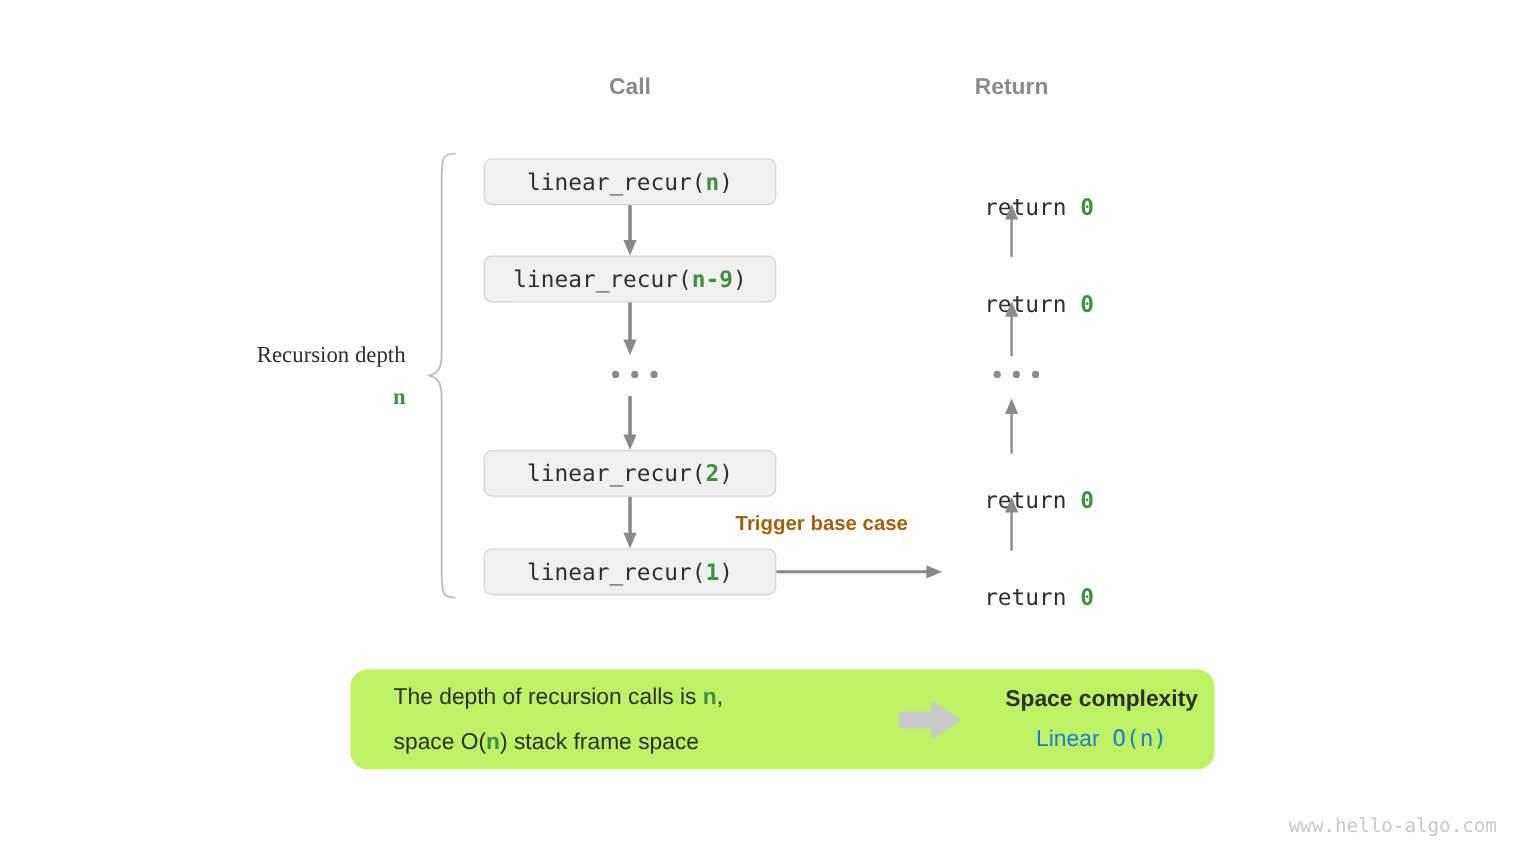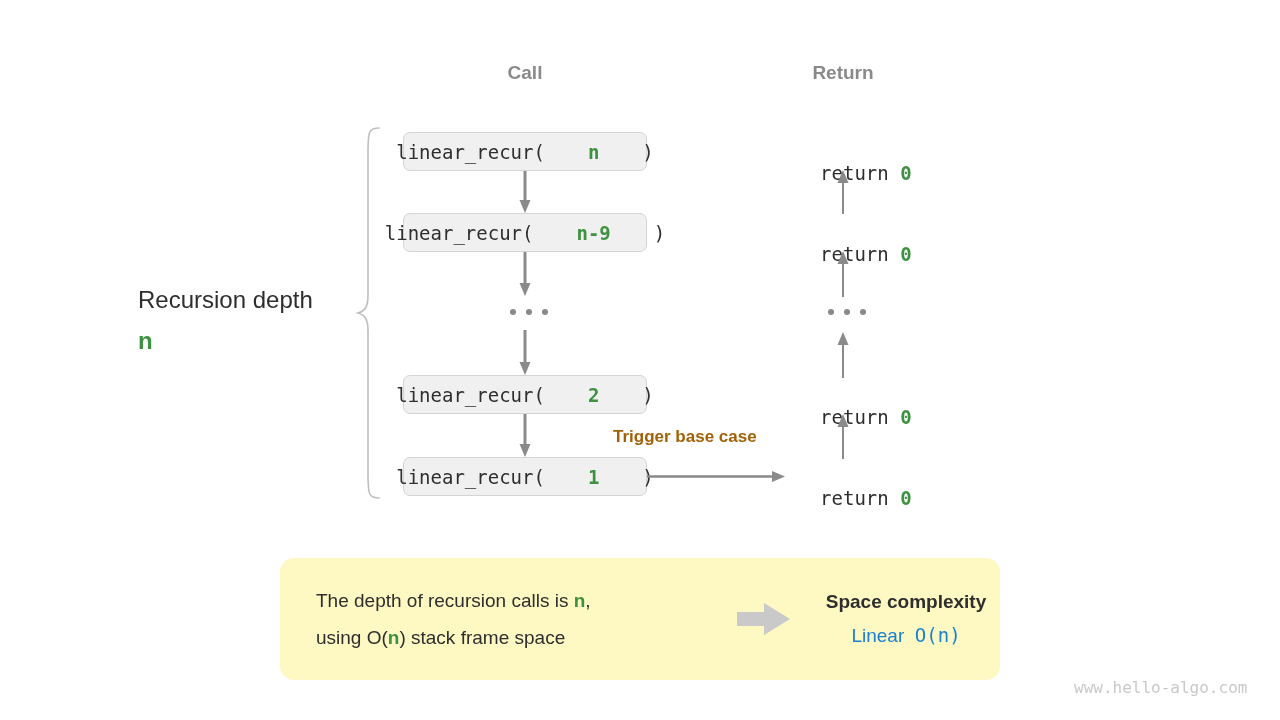--- a/index.html
+++ b/index.html
@@ -41,21 +41,20 @@
     border: 1px solid #d4d4d4;
     border-radius: 7px;
     display: flex;
     align-items: center;
     justify-content: center;
     font-family: "DejaVu Sans Mono", monospace;
     font-size: 19px;
     color: #2e2e2e;
     letter-spacing: 0px;
     white-space: pre;
-    gap: 43px;
   }
   .frame-box .arg { color: #3f9142; font-weight: bold; }
 
   
   .ret-label {
     font-family: "DejaVu Sans Mono", monospace;
     font-size: 19px;
     color: #2e2e2e;
     white-space: pre;
     text-align: center;
@@ -71,24 +70,24 @@
   .dots i {
     display: block;
     width: 6px;
     height: 6px;
     border-radius: 50%;
     background: #8a8a8a;
   }
 
   
   .side-label {
-    font-family: Liberation Sans, sans-serif;
-    font-size: 24px;
-    color: #2e2e2e;
-    text-align: left;
+    font-family: Liberation Serif, serif;
+    font-size: 19px;
+    color: #2e2e2e;
+    text-align: right;
     white-space: nowrap;
   }
   .side-label .depth-var {
     color: #3f9142;
     font-weight: bold;
     display: block;
     margin-top: 13px;
   }
 
   
@@ -97,25 +96,26 @@
     font-size: 17px;
     font-weight: bold;
     color: #a16207;
     white-space: nowrap;
   }
 
   
   .summary-panel {
     box-sizing: border-box;
     width: 720px;
-    height: 122px;
-    background: #fef9c3;
+    height: 83px;
+    background: #bef264;
     border-radius: 14px;
     display: flex;
     align-items: center;
+    margin-left: 12px;
   }
   .summary-left {
     width: 400px;
     padding-left: 36px;
     font-family: "Liberation Sans", sans-serif;
     font-size: 19px;
     color: #2e2e2e;
     line-height: 37px;
   }
   .summary-left .v { color: #3f9142; font-weight: bold; }
@@ -272,21 +272,21 @@
 
   <svg class="abs" style="left:647px; top:468px;" width="140" height="17">
     <line x1="0" y1="8.5" x2="126" y2="8.5" stroke="#8a8a8a" stroke-width="2.4"></line>
     <path d="M 138 8.5 L 125 3 L 125 14 Z" fill="#8a8a8a"></path>
   </svg>
 
   <div class="abs summary-panel" style="left:280px; top:558px;">
 
     <div class="summary-left">
       <div><span>The depth of recursion calls is </span><span class="v">n</span><span>,</span></div>
-      <div><span>using O(</span><span class="v">n</span><span>) stack frame space</span></div>
+      <div><span>space O(</span><span class="v">n</span><span>) stack frame space</span></div>
     </div>
 
     <div class="summary-arrow-cell">
       <svg width="54" height="34">
         <path d="M 0 10 L 27 10 L 27 1 L 53 17 L 27 33 L 27 24 L 0 24 Z" fill="#c9c9c9"></path>
       </svg>
     </div>
 
     <div class="summary-right">
       <span class="title">Space complexity</span>

